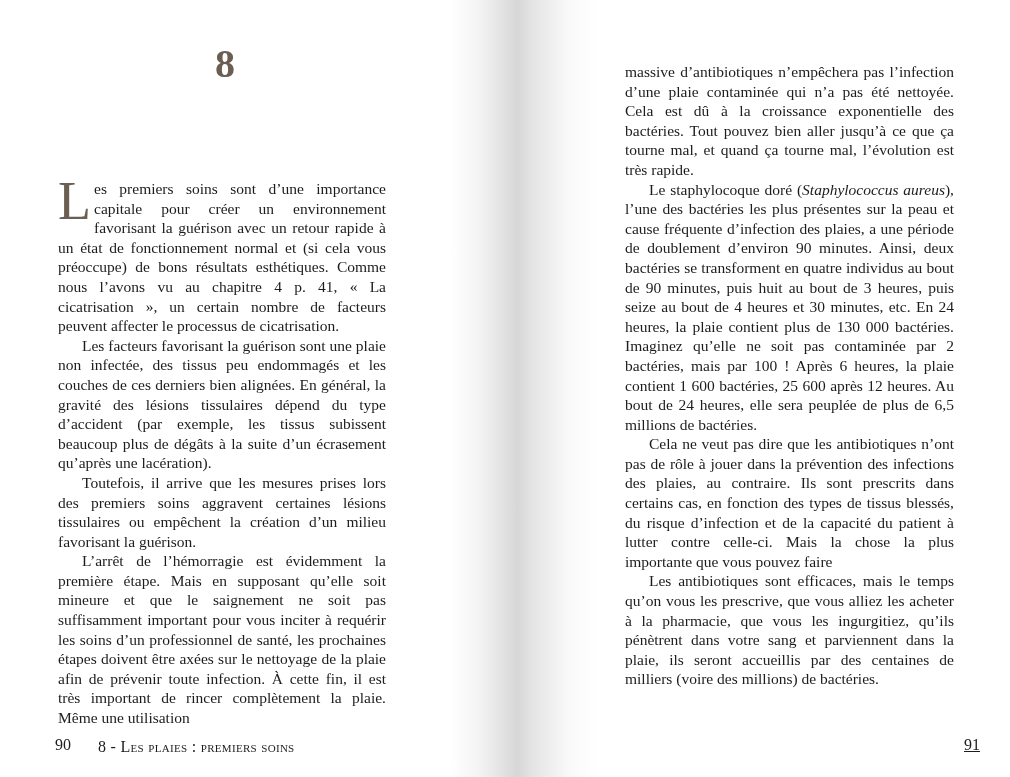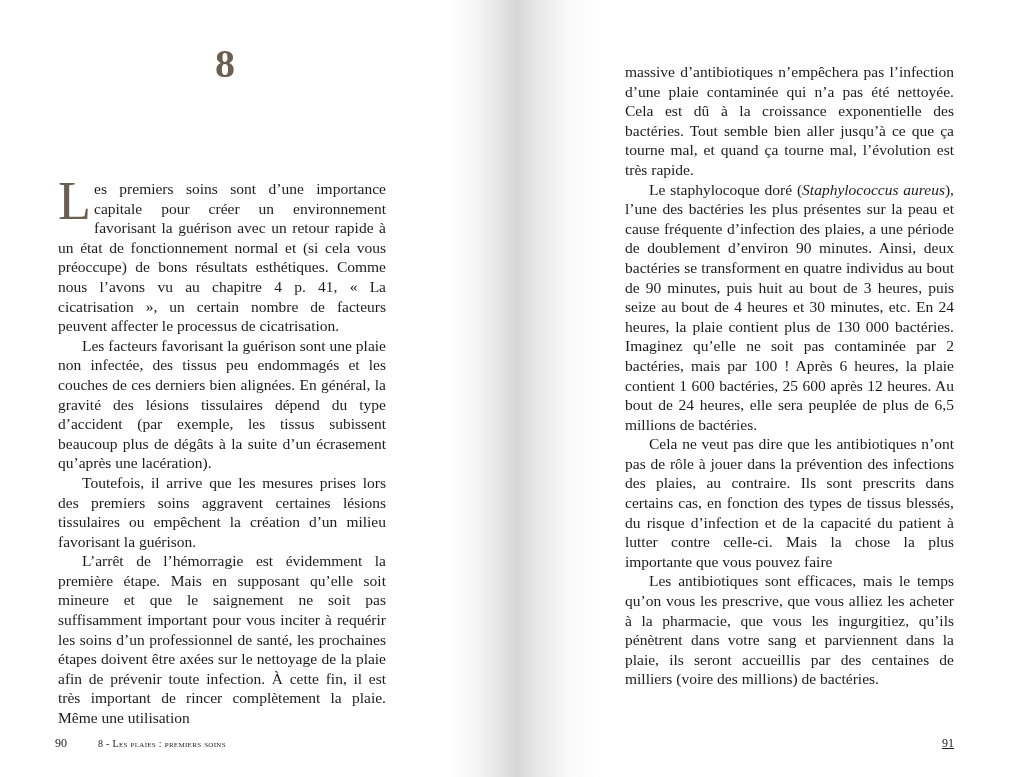--- a/index.html
+++ b/index.html
@@ -35,24 +35,24 @@
   .left .text { left: 58px; width: 328px; top: 179px; }
   .right .text { left: 125px; width: 329px; top: 62px; }
   .text p { margin: 0; text-indent: 24px; }
   .text p.first { text-indent: 0; }
   .dropcap {
     float: left; font-size: 54px; line-height: 40px; color: #6b5e52;
     margin: 2px 3px 0 0; height: 40px;
   }
   .text em { font-style: italic; }
 
-  .footer { position: absolute; top: 736px; font-size: 12px; }
+  .footer { position: absolute; top: 736px; font-size: 16px; }
   .folio-left { left: 55px; }
-  .running-head { left: 98px; font-variant: small-caps; font-size: 10px; letter-spacing: 0.3px; top: 738px; }
-  .folio-right { left: 442px; text-decoration: underline; }
+  .running-head { left: 98px; font-variant: small-caps; font-size: 16px; letter-spacing: 0.3px; top: 738px; }
+  .folio-right { left: 464px; text-decoration: underline; }
 </style>
 </head>
 <body>
 
 <div class="spread">
   <div class="gutter"></div>
 
   <div class="page left">
     <div class="chapter-head">
       <div class="chapter-num">8</div>
@@ -64,20 +64,20 @@
       <p>Toutefois, il arrive que les mesures prises lors des premiers soins aggravent certaines lésions tissulaires ou empêchent la création d’un milieu favorisant la guérison.</p>
       <p>L’arrêt de l’hémorragie est évidemment la première étape. Mais en supposant qu’elle soit mineure et que le saignement ne soit pas suffisamment important pour vous inciter à requérir les soins d’un professionnel de santé, les prochaines étapes doivent être axées sur le nettoyage de la plaie afin de prévenir toute infection. À cette fin, il est très important de rincer complètement la plaie. Même une utilisation</p>
     </div>
 
     <div class="footer folio-left">90</div>
     <div class="footer running-head">8 - Les plaies : premiers soins</div>
   </div>
 
   <div class="page right">
     <div class="text">
-      <p class="first">massive d’antibiotiques n’empêchera pas l’infection d’une plaie contaminée qui n’a pas été nettoyée. Cela est dû à la croissance exponentielle des bactéries. Tout semble bien aller jusqu’à ce que ça tourne mal, et quand ça tourne mal, l’évolution est très rapide.</p>
+      <p class="first">massive d’antibiotiques n’empêchera pas l’infection d’une plaie contaminée qui n’a pas été nettoyée. Cela est dû à la croissance exponentielle des bactéries. Tout pouvez bien aller jusqu’à ce que ça tourne mal, et quand ça tourne mal, l’évolution est très rapide.</p>
       <p><span>Le staphylocoque doré (</span><em>Staphylococcus aureus</em><span>), l’une des bactéries les plus présentes sur la peau et cause fréquente d’infection des plaies, a une période de doublement d’environ 90 minutes. Ainsi, deux bactéries se transforment en quatre individus au bout de 90 minutes, puis huit au bout de 3 heures, puis seize au bout de 4 heures et 30 minutes, etc. En 24 heures, la plaie contient plus de 130 000 bactéries. Imaginez qu’elle ne soit pas contaminée par 2 bactéries, mais par 100 ! Après 6 heures, la plaie contient 1 600 bactéries, 25 600 après 12 heures. Au bout de 24 heures, elle sera peuplée de plus de 6,5 millions de bactéries.</span></p>
       <p>Cela ne veut pas dire que les antibiotiques n’ont pas de rôle à jouer dans la prévention des infections des plaies, au contraire. Ils sont prescrits dans certains cas, en fonction des types de tissus blessés, du risque d’infection et de la capacité du patient à lutter contre celle-ci. Mais la chose la plus importante que vous pouvez faire</p>
       <p>Les antibiotiques sont efficaces, mais le temps qu’on vous les prescrive, que vous alliez les acheter à la pharmacie, que vous les ingurgitiez, qu’ils pénètrent dans votre sang et parviennent dans la plaie, ils seront accueillis par des centaines de milliers (voire des millions) de bactéries.</p>
     </div>
     <div class="footer folio-right">91</div>
   </div>
 </div>
 
 </body></html>

